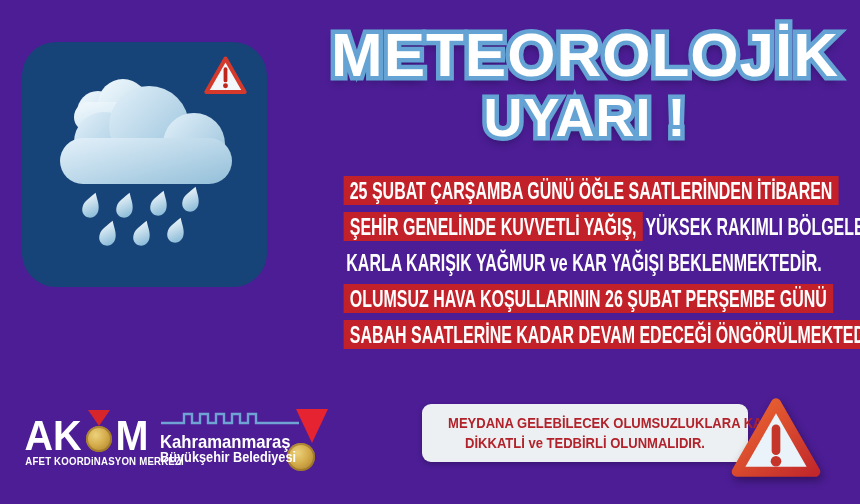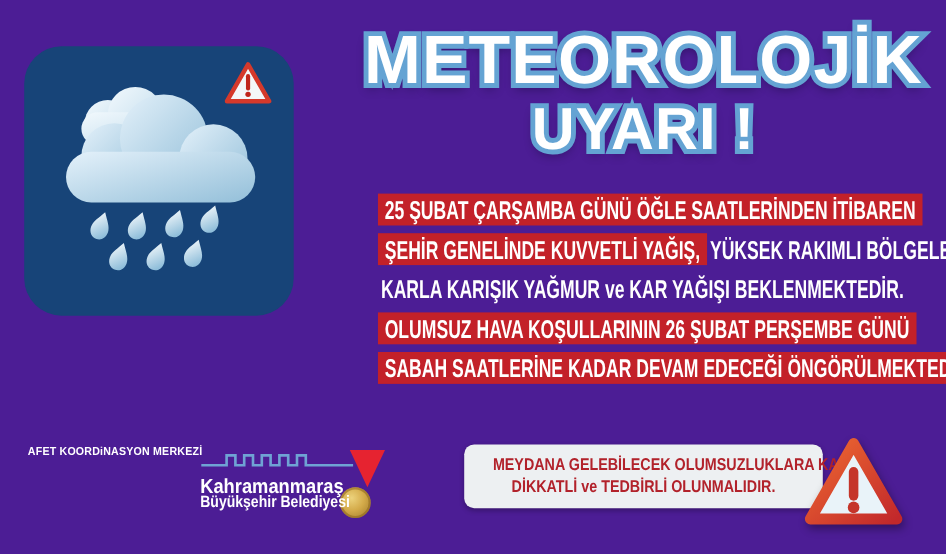--- a/index.html
+++ b/index.html
@@ -48,21 +48,21 @@
   .akom-medal{width:28px;display:flex;flex-direction:column;align-items:center;margin:0 1px;}
   .tri-down{width:0;height:0;border-left:11px solid transparent;
             border-right:11px solid transparent;border-top:16px solid #d6252b;}
   .coin{width:26px;height:26px;border-radius:50%;
         background:radial-gradient(circle at 38% 35%,#ecd27c 0%,#d4ab4a 45%,#9c7526 100%);
         box-shadow:inset 0 0 0 2px rgba(140,100,30,.55);}
   .akom-tagline{font-size:10.5px;font-weight:700;color:#fff;text-align:center;
                 white-space:nowrap;transform:scaleX(.92);letter-spacing:.2px;margin-top:3px;}
 
   
-  .muni{position:absolute;left:178px;top:406px;width:180px;height:70px;}
+  .muni{position:absolute;left:156px;top:406px;width:180px;height:70px;}
   .castle{position:absolute;left:4px;top:4px;width:140px;height:16px;}
   .muni-line1{position:absolute;left:4px;top:25px;font-size:18.5px;font-weight:700;
               color:#fff;white-space:nowrap;transform:scaleX(.9);transform-origin:left;}
   .muni-line2{position:absolute;left:4px;top:42px;font-size:15px;font-weight:700;
               color:#fff;white-space:nowrap;transform:scaleX(.85);transform-origin:left;}
   .muni-tri{position:absolute;left:140px;top:3px;width:0;height:0;
             border-left:16px solid transparent;border-right:16px solid transparent;
             border-top:34px solid #e62330;}
   .muni-coin{position:absolute;left:131px;top:37px;width:28px;height:28px;border-radius:50%;
              background:radial-gradient(circle at 38% 35%,#ecd27c 0%,#d4ab4a 45%,#9c7526 100%);
@@ -159,20 +159,28 @@
         <stop offset="0" stop-color="#ee6a31"></stop>
           <stop offset="1" stop-color="#c2282b"></stop>
       </linearGradient>
     </defs>
     <path d="M50,8 L93,83 L7,83 Z" fill="#e9f3f9" stroke="url(#triGrad)" stroke-width="11" stroke-linejoin="round"></path>
     <line x1="50" y1="36" x2="50" y2="60" stroke="#c5352a" stroke-width="9.5" stroke-linecap="round"></line>
     <circle cx="50" cy="71.5" r="5.8" fill="#c5352a"></circle>
   </svg>
 
   <div class="akom">
+    <div class="akom-row">
+      <span class="akom-letters">AK</span>
+      <span class="akom-medal">
+        <span class="tri-down"></span>
+        <span class="coin"></span>
+      </span>
+      <span class="akom-letters">M</span>
+    </div>
     <div class="akom-tagline">AFET KOORDiNASYON MERKEZİ</div>
   </div>
 
   <div class="muni">
     <svg class="castle" viewBox="0 0 140 16">
       <path d="M1,13 H24 V4 H32 V13 H40 V4 H48 V13 H56 V4 H64 V13 H72 V4 H80 V13 H88 V4 H96 V13 H139" fill="none" stroke="#6fa3d4" stroke-width="2.4"></path>
     </svg>
     <div class="muni-tri"></div>
     <div class="muni-coin"></div>
     <div class="muni-line1">Kahramanmaraş</div>

